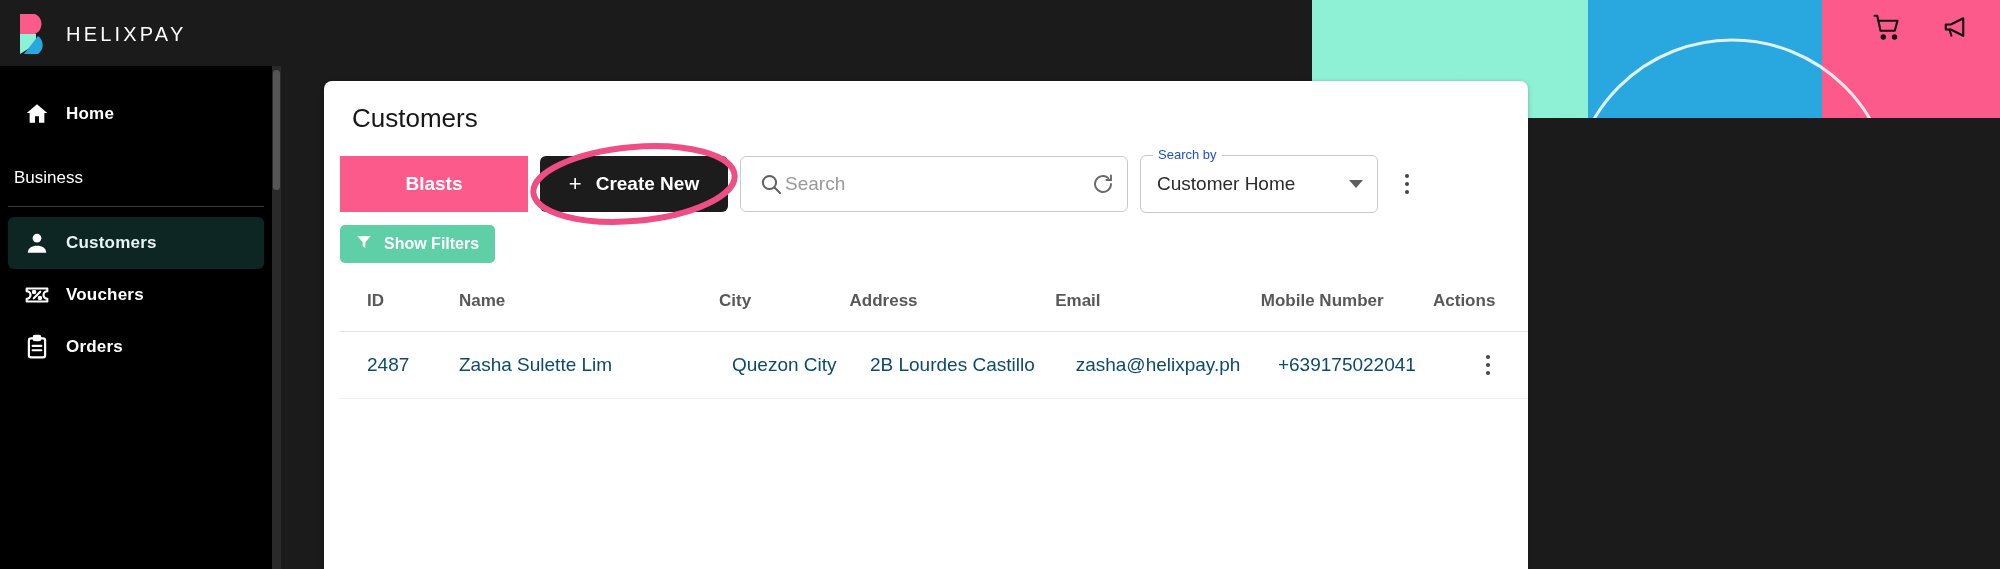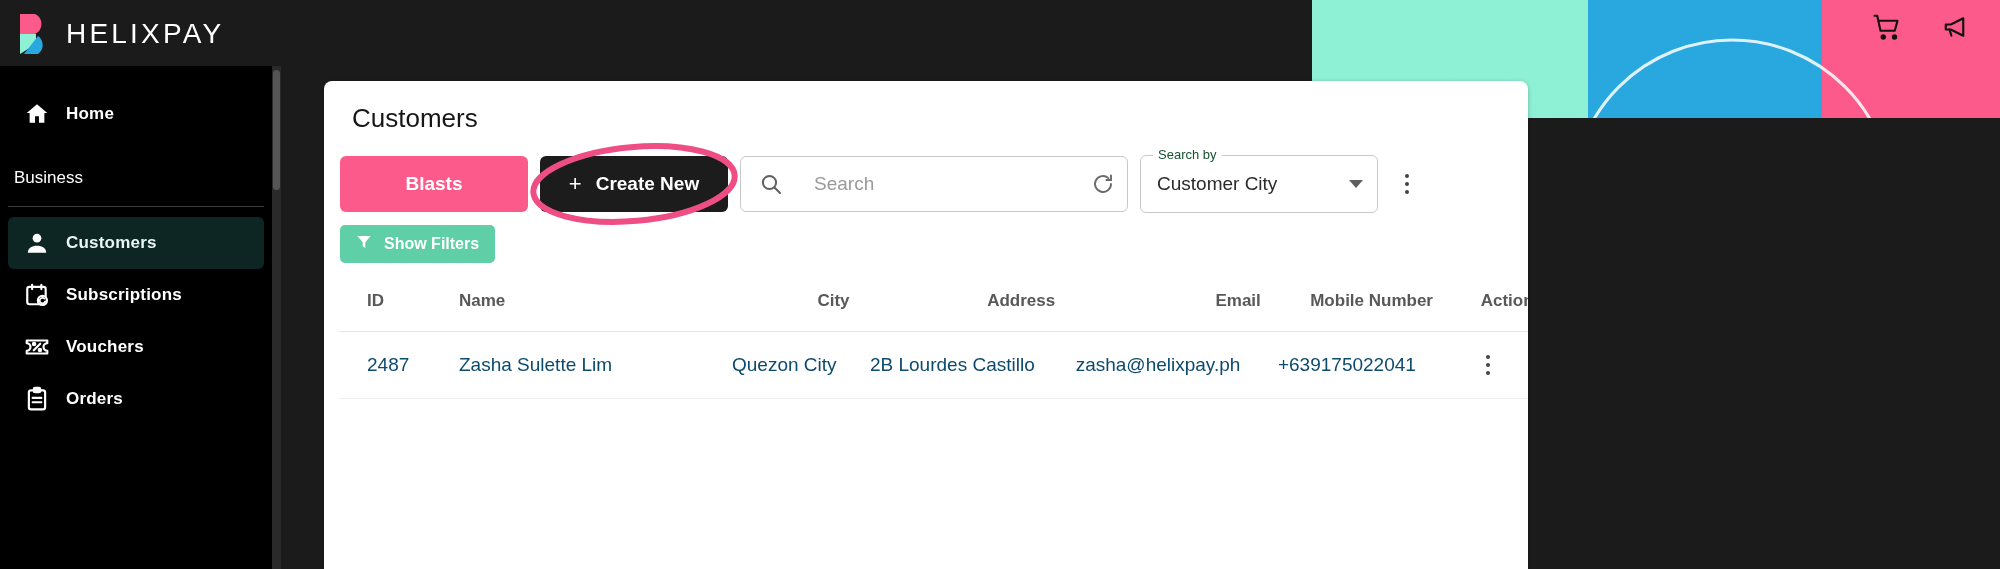--- a/index.html
+++ b/index.html
@@ -29,21 +29,21 @@
   .topicon svg { display:block; }
 
   
   .logo-wrap {
     position: absolute; top: 12px; left: 18px;
     display: flex; align-items: center; gap: 16px;
     z-index: 6;
   }
   .logo-mark { width: 32px; height: 44px; }
   .logo-text {
-    color: #ffffff; font-size: 28px; letter-spacing: 3.2px;
+    color: #ffffff; font-size: 20px; letter-spacing: 3.2px;
     font-weight: 400;
   }
 
   
   .sidebar {
     position: absolute; top: 66px; left: 0;
     width: 272px; height: 503px;
     background: #000000;
   }
   .sb-scroll {
@@ -100,21 +100,21 @@
   }
 
   
   .controls {
     position: absolute; top: 74px; left: 16px;
     display: flex; align-items: center; gap: 0;
   }
   .btn-blasts {
     width: 188px; height: 56px;
     background: #fb5a8a; color: #fff;
-    border: none; border-radius: 6px;
+    border: none; border-radius: 0;
     font-size: 19px; font-weight: bold;
     cursor: pointer;
     font-family: "Liberation Sans", sans-serif;
   }
   .btn-create-wrap { position: relative; margin-left: 12px; }
   .btn-create {
     width: 188px; height: 56px;
     background: #1c1c1c; color: #fff;
     border: none; border-radius: 6px;
     font-size: 19px; font-weight: bold;
@@ -133,41 +133,41 @@
     position: relative; margin-left: 12px;
     width: 388px; height: 56px;
     border: 1px solid #c9c9c9; border-radius: 6px;
     background: #fff;
     display: flex; align-items: center;
   }
   .searchbox .sicon { margin-left: 18px; color: #5f5f5f; display:flex; }
   .search-input {
     flex: 1; border: none; outline: none;
     font-size: 19px; color: #2b2b2b;
-    margin-left: 31px; background: transparent;
+    margin-left: 2px; background: transparent;
     font-family: "Liberation Sans", sans-serif;
   }
   .search-input::placeholder { color: #9a9a9a; }
   .refresh-btn {
     width: 48px; height: 100%;
     display: flex; align-items: center; justify-content: center;
     background: transparent; border: none; cursor: pointer; color: #6a6a6a;
   }
 
   .selectfield {
     position: relative; margin-left: 12px;
     width: 238px; height: 58px;
     border: 1px solid #c9c9c9; border-radius: 6px;
     background: #fff;
     display: flex; align-items: center;
   }
   .selectfield .legend {
     position: absolute; top: -9px; left: 12px;
     background: #fff; padding: 0 5px;
-    font-size: 13px; color: #14532d;
+    font-size: 13px; color: #1d4ed8;
   }
   .selectfield .val {
     margin-left: 16px; font-size: 19px; color: #2b2b2b;
   }
   .selectfield .caret {
     position: absolute; right: 14px; top: 50%; transform: translateY(-50%);
     width: 0; height: 0;
     border-left: 7px solid transparent; border-right: 7px solid transparent;
     border-top: 8px solid #5f5f5f;
   }
@@ -188,21 +188,21 @@
     display: flex; align-items: center; gap: 12px;
     font-size: 16px; font-weight: bold; cursor: pointer;
     font-family: "Liberation Sans", sans-serif;
   }
 
   
   .tbl { position: absolute; top: 198px; left: 0; width: 1204px; }
   .tbl table { width: 100%; border-collapse: collapse; margin-left: 15px; }
   .tbl th {
     font-size: 17px; color: #585858; font-weight: bold;
-    padding: 12px 0 20px 0; text-align: right;
+    padding: 12px 0 20px 0; text-align: left;
     border-bottom: 1px solid #e6e6e6;
     white-space: nowrap;
   }
   .tbl td {
     font-size: 19px; color: #0c4a6e; font-weight: 400;
     padding: 22px 0; text-align: center;
     border-bottom: 1px solid #efefef;
     white-space: nowrap;
   }
   .tbl th.c-id, .tbl td.c-id { text-align: left; padding-left: 28px; width: 120px; }
@@ -277,31 +277,20 @@
         <div class="sb-item active">
           <span class="ic">
             <svg width="26" height="26" viewBox="0 0 24 24" fill="#fff">
                 <circle cx="12" cy="7.5" r="4"></circle>
                 <path d="M3.5 21c0-4.4 3.8-6.5 8.5-6.5s8.5 2.1 8.5 6.5z"></path>
               </svg>
           </span>
           <span class="lb">Customers</span>
         </div>
 
-        <div class="sb-item">
-          <span class="ic">
-            <svg width="26" height="26" viewBox="0 0 24 24" fill="none" stroke="#fff" stroke-width="2" stroke-linecap="round">
-              <rect x="3" y="4.5" width="17" height="16" rx="2"></rect>
-              <path d="M7.5 2.5v4M16 2.5v4"></path>
-              <circle cx="17" cy="17" r="4.2" fill="#000" stroke="#fff"></circle>
-              <path d="M19 15.4a2.6 2.6 0 1 0 .6 2.4" stroke="#fff" stroke-width="1.6"></path>
-            </svg>
-          </span>
-          <span class="lb">Subscriptions</span>
-        </div>
 
         <div class="sb-item">
           <span class="ic">
             <svg width="26" height="26" viewBox="0 0 24 24" fill="none" stroke="#fff" stroke-width="2" stroke-linejoin="round">
               <path d="M2.5 8.5V6h19v2.5a3.5 3.5 0 0 0 0 7V18h-19v-2.5a3.5 3.5 0 0 0 0-7z"></path>
               <path d="M9 15l6-6" stroke-linecap="round"></path>
               <circle cx="9.3" cy="9.3" r="1.1" fill="#fff"></circle>
               <circle cx="14.7" cy="14.7" r="1.1" fill="#fff"></circle>
             </svg>
           </span>
@@ -356,21 +345,21 @@
         <button class="refresh-btn">
           <svg width="24" height="24" viewBox="0 0 24 24" fill="none" stroke="#6a6a6a" stroke-width="1.9" stroke-linecap="round">
             <path d="M20 12a8 8 0 1 1-2.6-5.9"></path>
               <path d="M20 3.4V8h-4.6"></path>
           </svg>
         </button>
       </div>
 
       <div class="selectfield">
         <span class="legend">Search by</span>
-        <span class="val">Customer City</span>
+        <span class="val">Customer Home</span>
         <span class="caret"></span>
       </div>
 
       <div class="kebab-outer">
         <span class="dots">
             <i></i>
             <i></i>
             <i></i>
           </span>
       </div>

